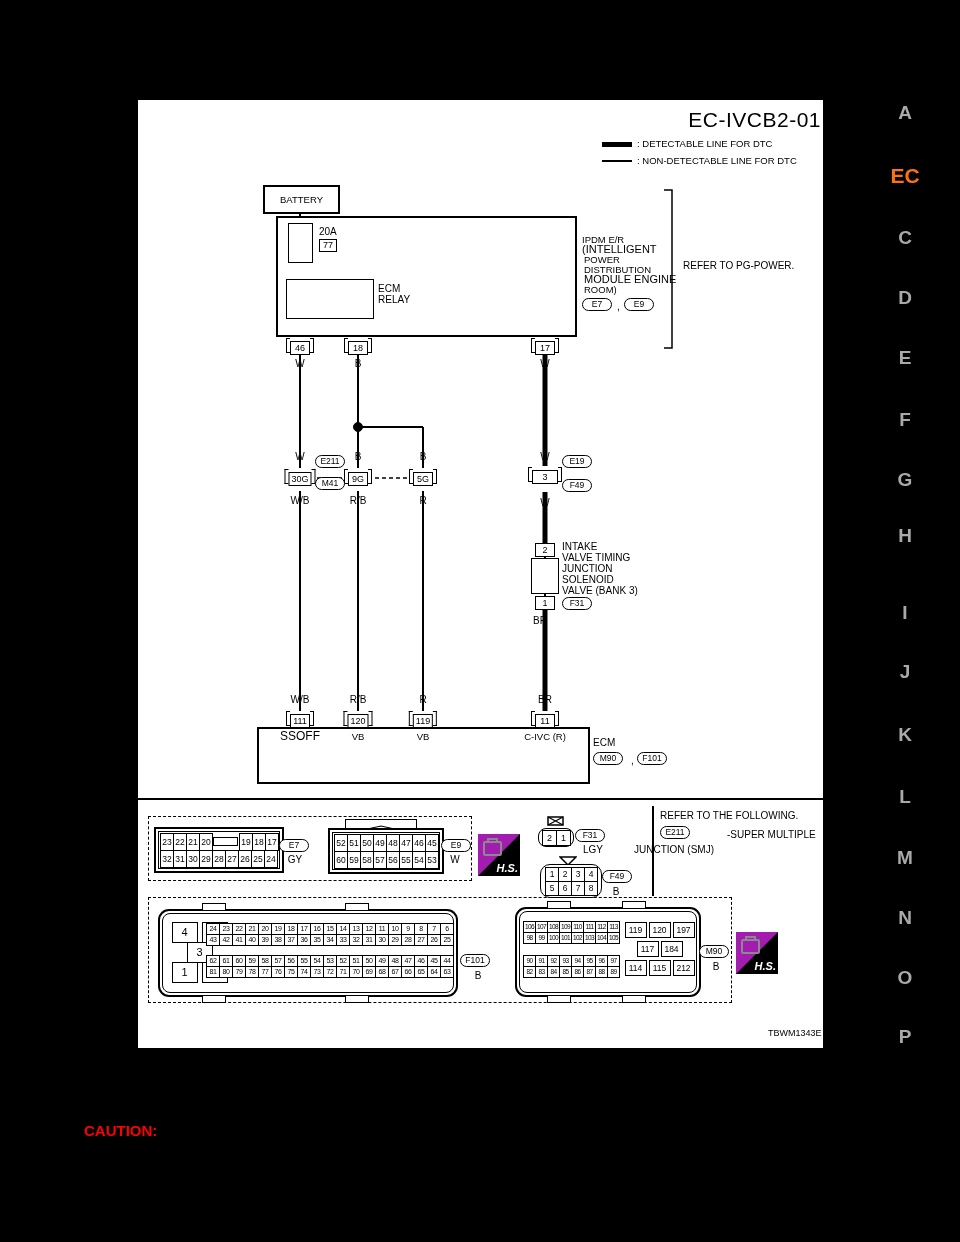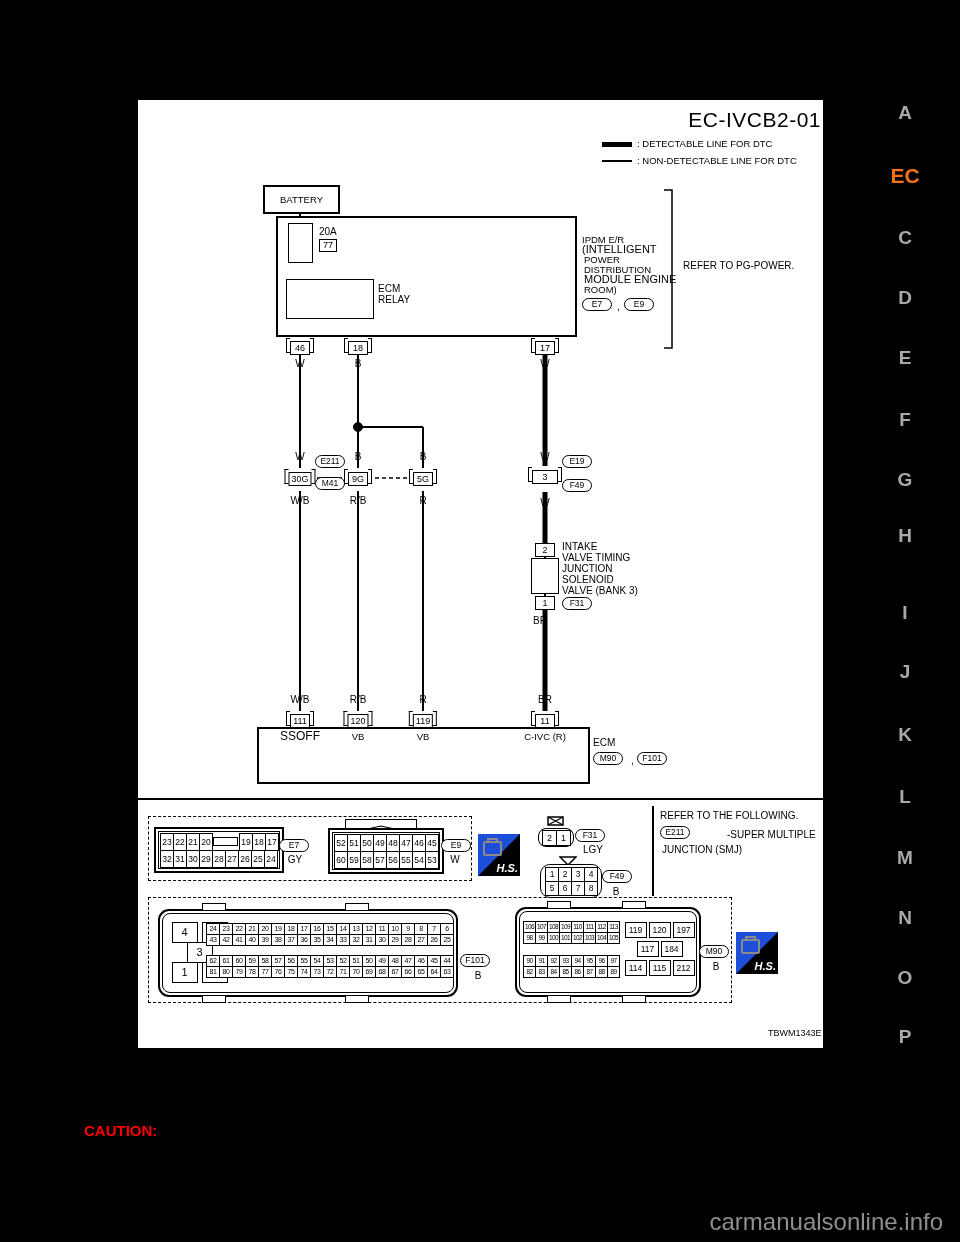--- a/index.html
+++ b/index.html
@@ -41,21 +41,21 @@
   .f31wrap{position:absolute;display:inline-flex;border:1.5px solid #000;border-radius:8px;
         padding:1px 3px;background:#fff}
   .f31wrap .pin-cell{width:13px;height:14px;line-height:14px;font-size:9px}
   .f49wrap{position:absolute;border:1.5px solid #000;border-radius:10px;padding:2px 4px;background:#fff}
   .f49wrap .pin-cell{width:12px;height:13px;line-height:13px;font-size:8.5px}
   .dashbox{position:absolute;border:1.5px dashed #000}
   .rbody{position:absolute;border:2px solid #000;border-radius:11px;background:#fff}
   .rbody::before{content:"";position:absolute;inset:2px;border:1px solid #000;border-radius:8px}
   .ctab{position:absolute;width:22px;height:6px;border:1.5px solid #000;border-bottom:none;background:#fff;top:-8px}
   .cbab{position:absolute;width:22px;height:6px;border:1.5px solid #000;border-top:none;background:#fff;bottom:-8px}
-  .hs{position:absolute;width:42px;height:42px;background:#1d4ed8}
+  .hs{position:absolute;width:42px;height:42px;background:#a21caf}
   .hs .tri{position:absolute;inset:0;background:#000;clip-path:polygon(100% 0,100% 100%,0 100%)}
   .hs .hsl{position:absolute;right:2px;bottom:2px;color:#fff;font-weight:bold;font-style:italic;font-size:11px}
   .hs .plug{position:absolute;left:5px;top:7px;width:15px;height:11px;border:2px solid #8a8a8a;border-radius:2px}
   .hs .plug::before{content:"";position:absolute;left:2px;right:2px;top:-5px;height:2px;
         border:2px solid #8a8a8a;border-bottom:none}
   .sideletter{position:absolute;left:905px;transform:translate(-50%,-50%);color:#a9a9a9;
         font-weight:bold;font-size:19px}
   .sideletter.active{color:#f97316;font-weight:bold;font-size:21px}
   .caution{position:absolute;left:84px;top:1122px;color:#f00;font-weight:bold;font-size:15px}
   .watermark{position:absolute;right:17px;top:1208px;color:#8f8f8f;font-size:24px}
@@ -290,21 +290,21 @@
           </div>
         </div>
     </div>
     <div class="oval" style="left:464px;top:770px">F49</div>
     <div class="wl" style="left:478px;top:786px">B</div>
 
     <div class="divline" style="left:514px;top:706px;width:1.5px;height:90px"></div>
     <div class="lbl" style="left:522px;top:710px">REFER TO THE FOLLOWING.</div>
     <div class="oval" style="left:522px;top:726px">E211</div>
     <div class="lbl" style="left:589px;top:729px">-SUPER MULTIPLE</div>
-    <div class="lbl" style="left:524px;top:744px">JUNCTION (SMJ)</div>
+    <div class="lbl" style="left:496px;top:744px">JUNCTION (SMJ)</div>
 
     <div class="dashbox" style="left:10px;top:797px;width:582px;height:104px"></div>
 
     <div class="rbody" style="left:20px;top:809px;width:296px;height:84px">
       <span class="ctab" style="left:42px"></span>
       <span class="ctab" style="left:185px"></span>
       <span class="cbab" style="left:42px"></span>
       <span class="cbab" style="left:185px"></span>
     </div>
     <div class="abs f101L" style="left:30px;top:822px;width:62px">
@@ -500,14 +500,13 @@
   <div class="sideletter" style="top:613px">I</div>
   <div class="sideletter" style="top:672px">J</div>
   <div class="sideletter" style="top:735px">K</div>
   <div class="sideletter" style="top:797px">L</div>
   <div class="sideletter" style="top:858px">M</div>
   <div class="sideletter" style="top:918px">N</div>
   <div class="sideletter" style="top:978px">O</div>
   <div class="sideletter" style="top:1037px">P</div>
 
   <div class="caution">CAUTION:</div>
-  <div class="watermark">carmanualsonline.info</div>
 </div>
 
 </body></html>

